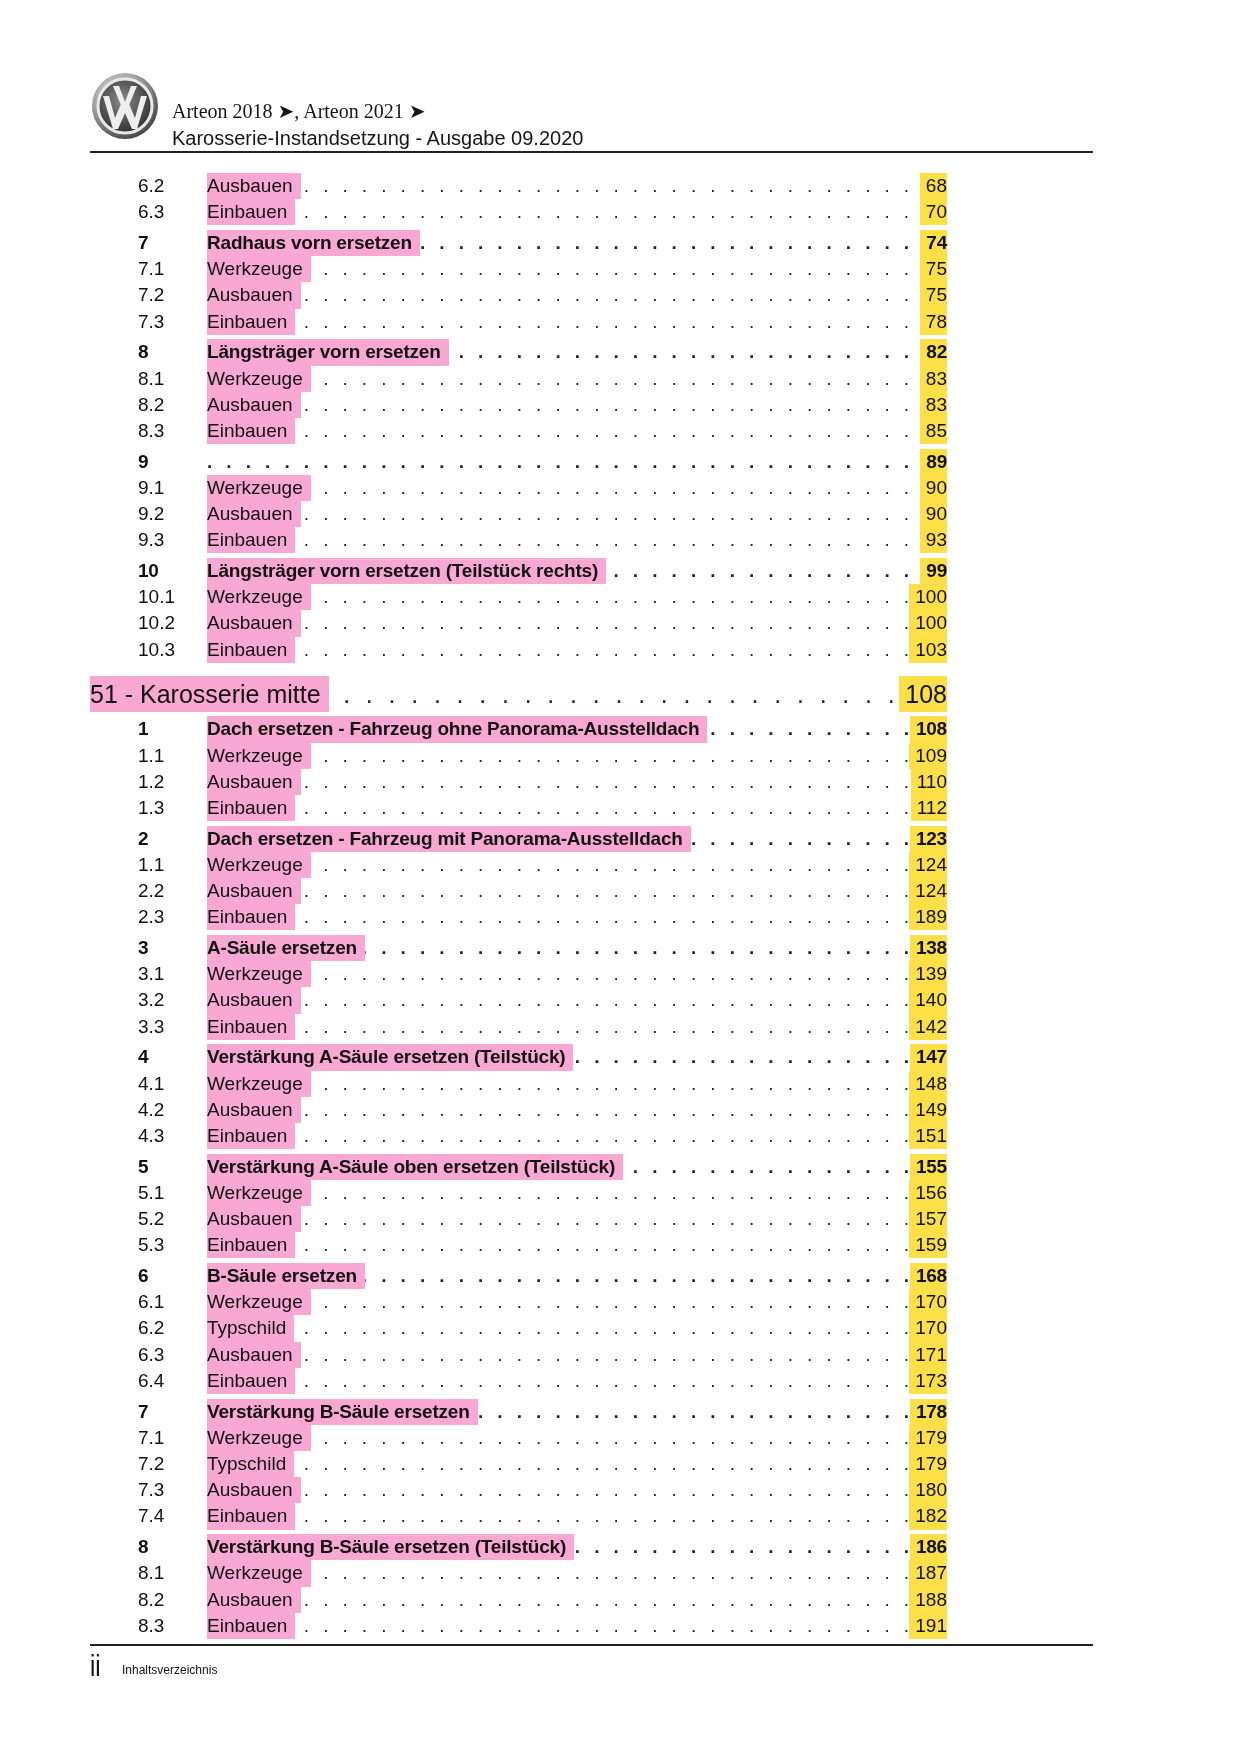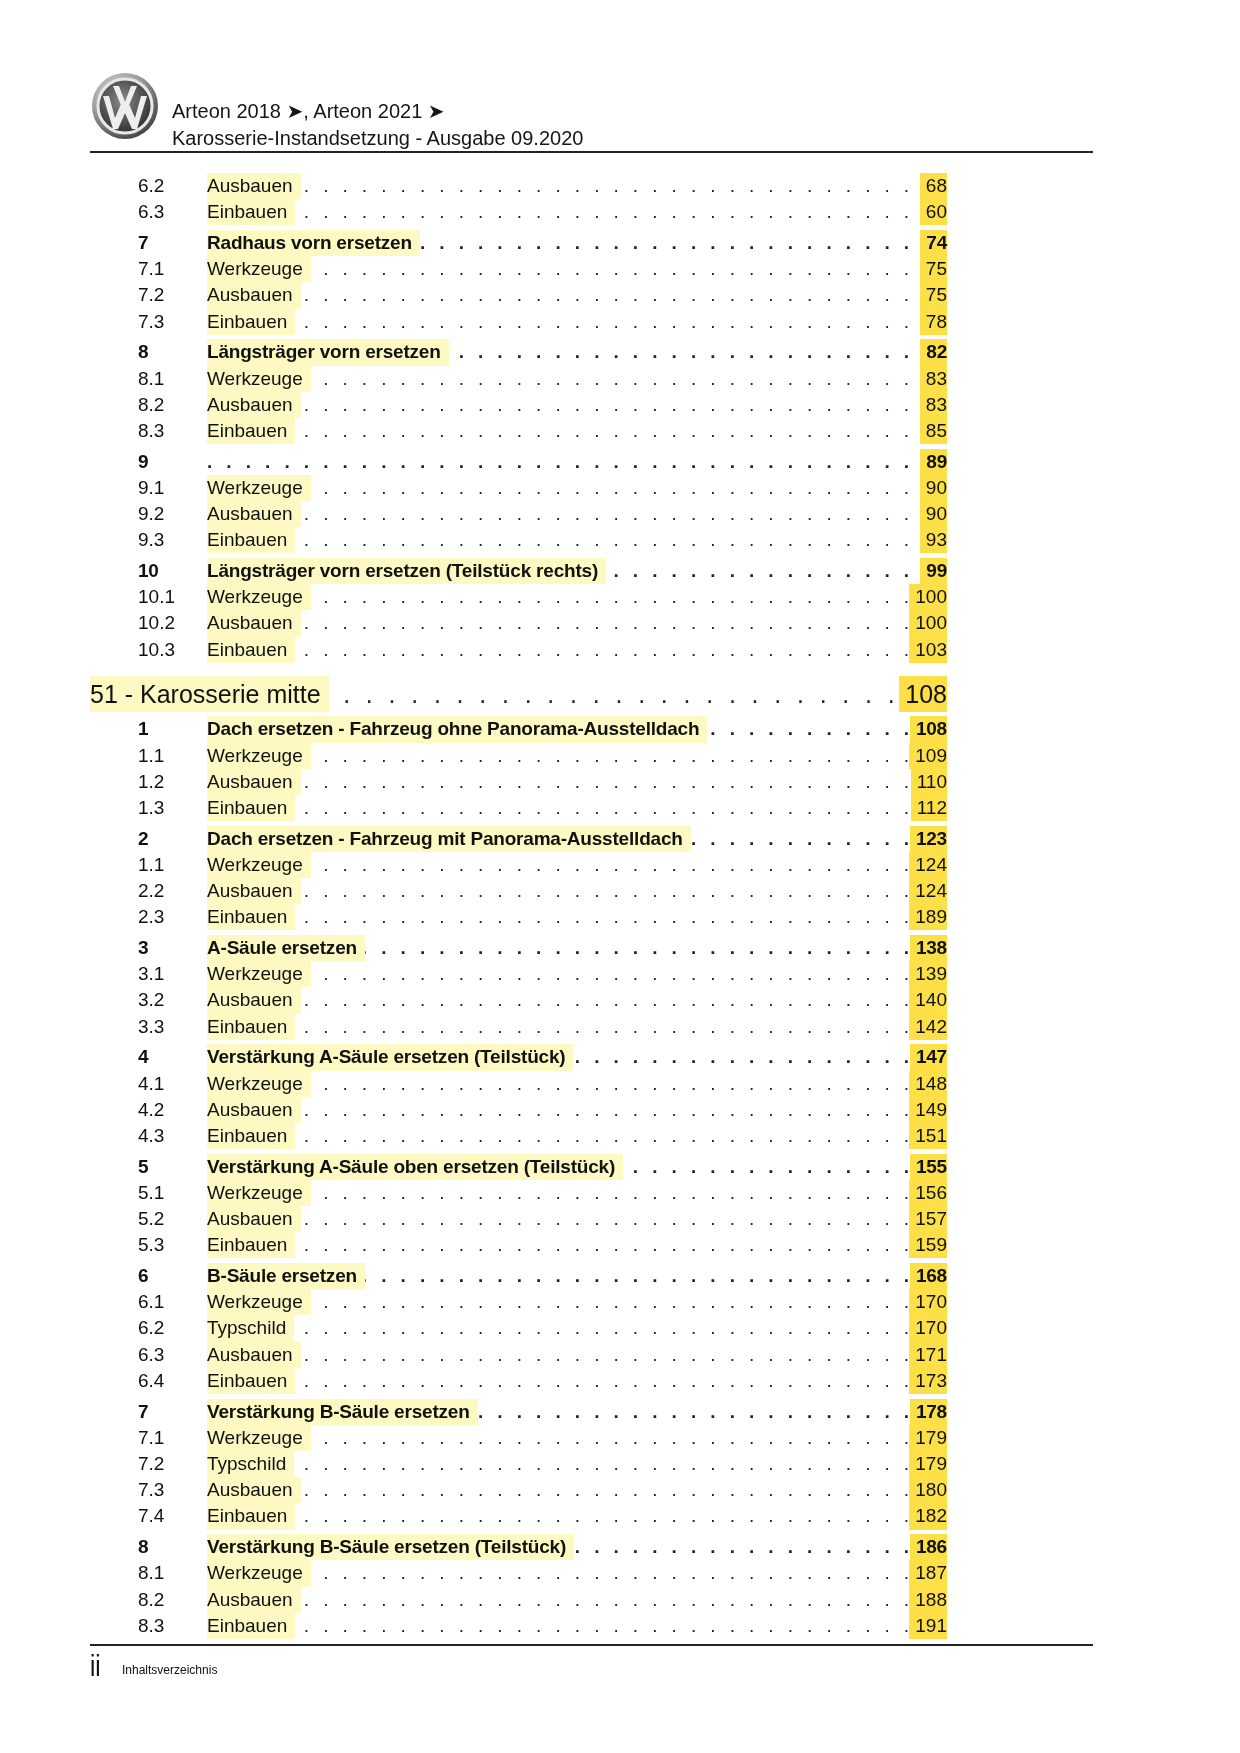--- a/index.html
+++ b/index.html
@@ -1,31 +1,31 @@
 <!DOCTYPE html>
 <html><head>
 <meta charset="utf-8">
 <style>
   html, body { margin: 0; padding: 0; background: #ffffff; }
   body { width: 1240px; height: 1753px; position: relative; overflow: hidden;
          font-family: "Liberation Sans", sans-serif; color: #111111; }
   .logo { position: absolute; left: 91px; top: 72px; width: 68px; height: 68px; }
   .hdr-line { position: absolute; left: 172px; font-size: 20px; line-height: 24px; white-space: nowrap; color: #161616; }
-  .hdr-line1 { top: 99px; }
+  .hdr-line1 { top: 99px; font-family: Liberation Serif, serif; }
   .hdr-line2 { top: 126px; }
   .rule { position: absolute; left: 90px; width: 1003px; height: 2px; background: #222; }
   .rule-top { top: 151px; }
   .rule-bottom { top: 1644px; }
   .toc { position: absolute; left: 0; top: 173px; width: 1095px; }
   .row { position: relative; height: 26.2px; line-height: 26.2px; font-size: 19px; white-space: nowrap; }
   .row.sec { margin-top: 4.6px; font-weight: bold; letter-spacing: -0.2px; }
   .row.sec .title, .row.sec .num { font-weight: bold; }
   .row.chap { height: 36px; line-height: 36px; margin-top: 13px; margin-bottom: 2px; font-size: 25px; }
   .num { position: absolute; left: 138px; top: 0; }
-  .title { position: absolute; left: 207px; top: 0; background: #fef9c3; padding-right: 8px; z-index: 2; }
+  .title { position: absolute; left: 207px; top: 0; background: #f9a8d4; padding-right: 8px; z-index: 2; }
   .row.chap .title { left: 90px; }
   .dots { position: absolute; left: 207px; right: 152px; top: 0; overflow: hidden; color: #222;
           letter-spacing: 4.4px; z-index: 1; }
   .page { position: absolute; right: 148px; top: 0; text-align: right; background: #fde047; padding-left: 6px; z-index: 2; }
   .row.sec .dots { right: 150px; }
   .footer-num { position: absolute; left: 90px; top: 1650px; font-size: 30px; line-height: 32px; transform: scaleX(0.8); transform-origin: left; }
   .footer-label { position: absolute; left: 122px; top: 1660px; font-size: 12px; line-height: 20px; }
 </style>
 </head>
 <body>
@@ -59,21 +59,21 @@
     <div class="row sub">
       <span class="num">6.2</span>
       <span class="dots">. . . . . . . . . . . . . . . . . . . . . . . . . . . . . . . . . . . . . . . . . . . . . . . . . . . . . . . . . . . . . . . . . . . . . . . . . . . . . . . . . . . . . . . . . . . . . . . . . .</span>
       <span class="title">Ausbauen</span>
       <span class="page">68</span>
     </div>
     <div class="row sub">
       <span class="num">6.3</span>
       <span class="dots">. . . . . . . . . . . . . . . . . . . . . . . . . . . . . . . . . . . . . . . . . . . . . . . . . . . . . . . . . . . . . . . . . . . . . . . . . . . . . . . . . . . . . . . . . . . . . . . . . .</span>
       <span class="title">Einbauen</span>
-      <span class="page">60</span>
+      <span class="page">70</span>
     </div>
     <div class="row sec">
       <span class="num">7</span>
       <span class="dots">. . . . . . . . . . . . . . . . . . . . . . . . . . . . . . . . . . . . . . . . . . . . . . . . . . . . . . . . . . . . . . . . . . . . . . . . . . . . . . . . . . . . . . . . . . . . . . . . . .</span>
       <span class="title">Radhaus vorn ersetzen</span>
       <span class="page">74</span>
     </div>
     <div class="row sub">
       <span class="num">7.1</span>
       <span class="dots">. . . . . . . . . . . . . . . . . . . . . . . . . . . . . . . . . . . . . . . . . . . . . . . . . . . . . . . . . . . . . . . . . . . . . . . . . . . . . . . . . . . . . . . . . . . . . . . . . .</span>

